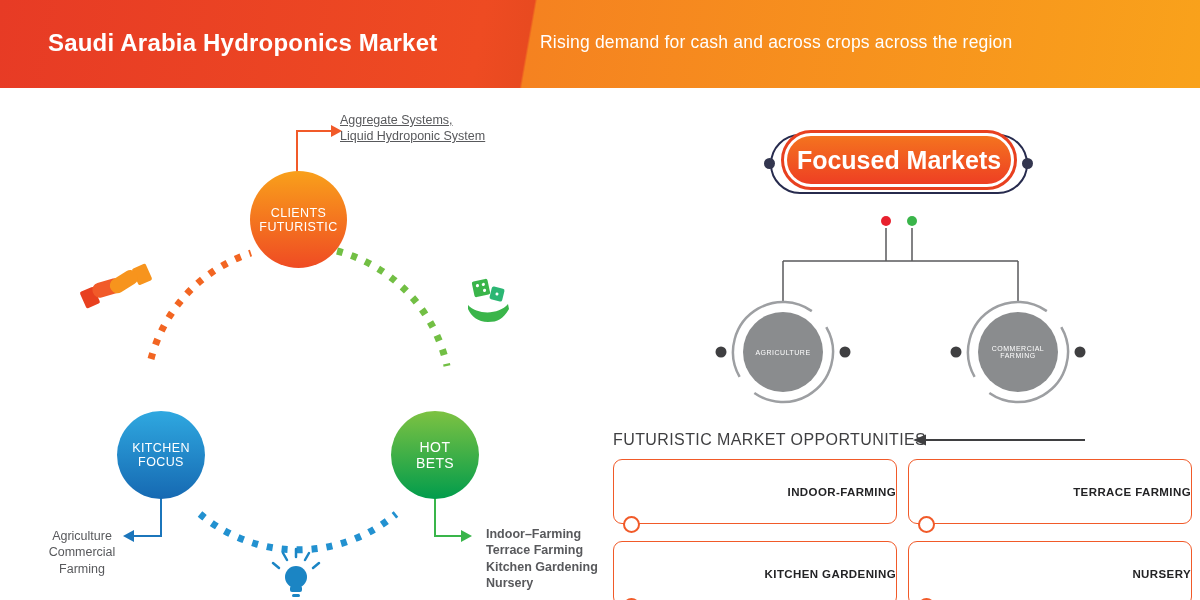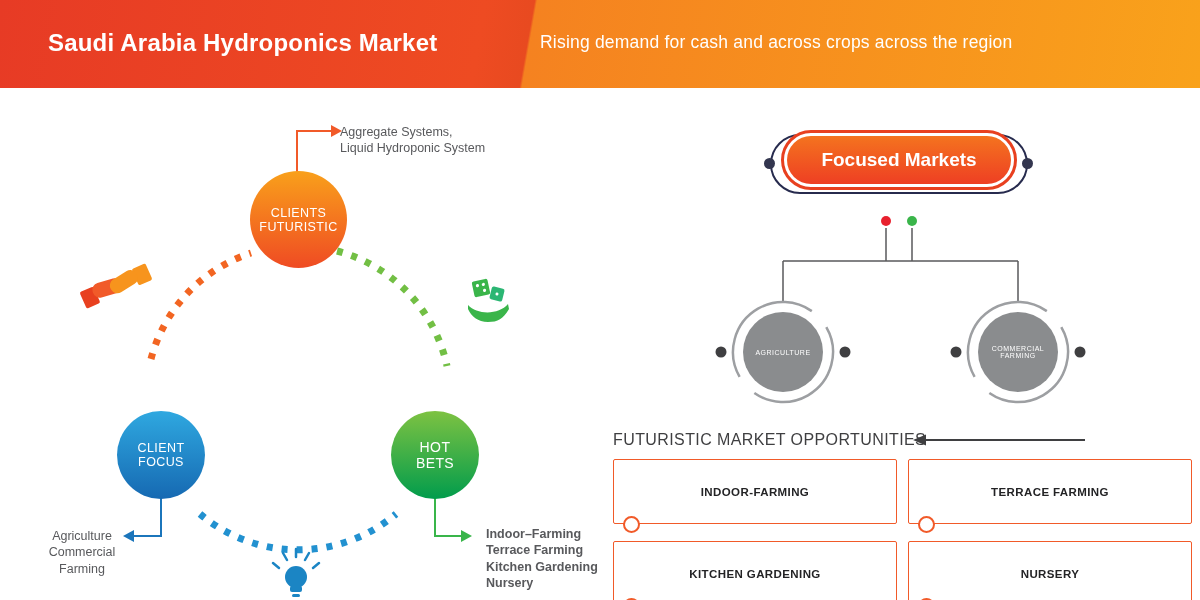--- a/index.html
+++ b/index.html
@@ -23,48 +23,48 @@
           color:#fff; text-align:center; z-index:2; letter-spacing:.4px; }
   .node-cp { left:250px; top:171px; width:97px; height:97px; font-size:12.5px;
              background:linear-gradient(180deg,#f9a01b,#ef4b23); }
   .node-cf { left:117px; top:411px; width:88px; height:88px; font-size:12.5px;
              background:linear-gradient(180deg,#2fa8e0,#1669b2); }
   .node-hb { left:391px; top:411px; width:88px; height:88px; font-size:14px;
              background:linear-gradient(180deg,#7dc242,#019c4c); }
   .preline { white-space:pre-line; }
 
   .note { position:absolute; color:#58595c; font-size:12.5px; line-height:1.3; z-index:2; }
-  .note-top   { left:340px; top:124px; }
+  .note-top   { left:340px; top:112px;text-decoration:underline; }
   .note-left  { left:28px;  top:528px; width:108px; text-align:center; }
   .note-right { left:486px; top:526px;font-weight:bold; }
 
   
   .pill-outline { position:absolute; left:770px; top:134px; width:258px; height:60px;
                   border:2.5px solid #272b4e; border-radius:30px; z-index:1; }
   .pill-dot { position:absolute; width:11px; height:11px; border-radius:50%; background:#33364f; z-index:3; }
   .pill-dot-left  { left:764px;  top:158px; }
   .pill-dot-right { left:1022px; top:158px; }
   .pill { position:absolute; left:781px; top:130px; width:236px; height:60px; background:#fff;
           border:3px solid #e8401f; border-radius:30px; padding:3px; z-index:2; }
   .pill-fill { width:100%; height:100%; border-radius:24px;
                background:linear-gradient(180deg,#f4731f,#ee3f23);
                display:flex; align-items:center; justify-content:center;
-               color:#fff; font-weight:bold; font-size:19px; }
+               color:#fff; font-weight:bold; font-size:25px; }
 
   .gray-node { position:absolute; width:80px; height:80px; border-radius:50%; background:#8a8c8e;
                color:#fff; display:flex; align-items:center; justify-content:center; text-align:center;
                font-size:7px; letter-spacing:.5px; z-index:2; }
   .gray-node-1 { left:743px; top:312px; }
   .gray-node-2 { left:978px; top:312px; }
 
   
   .opps-heading { position:absolute; left:613px; top:431px; font-size:16px; color:#3f3f41;
                   letter-spacing:.4px; z-index:2; }
-  .opp-box { position:absolute; width:284px; height:65px; border:1.6px solid #f15a29; border-radius:2px;
-             background:#fff; display:flex; align-items:center; justify-content:center;
+  .opp-box { position:absolute; width:284px; height:65px; border:1.6px solid #f15a29; border-radius:9px;
+             background:#fff; display:flex; align-items:center; justify-content:flex-end;
              font-weight:bold; font-size:11.5px; letter-spacing:.4px; color:#232325; z-index:2; }
   .opp-1 { left:613px; top:459px; }
   .opp-2 { left:908px; top:459px; }
   .opp-3 { left:613px; top:541px; }
   .opp-4 { left:908px; top:541px; }
   .opp-badge { position:absolute; left:9px; bottom:-10px; width:17px; height:17px;
                border:2.5px solid #f15a29; border-radius:50%; background:#fff; }
 </style>
 </head>
 <body>
@@ -152,21 +152,21 @@
       <line x1="926" y1="440" x2="1085" y2="440" stroke="#3f3f41" stroke-width="1.8"></line>
       <polygon points="926,434.5 926,445.5 913,440" fill="#3f3f41"></polygon>
     </g>
   </svg>
 
   <div class="node node-cp">
     <span class="preline">CLIENTS
 FUTURISTIC</span>
   </div>
   <div class="node node-cf">
-    <span class="preline">CLIENT
+    <span class="preline">KITCHEN
 FOCUS</span>
   </div>
   <div class="node node-hb">
     <span class="preline">HOT
 BETS</span>
   </div>
 
   <div class="note note-top preline">Aggregate Systems,
 Liquid Hydroponic System</div>
   <div class="note note-left preline">Agriculture

